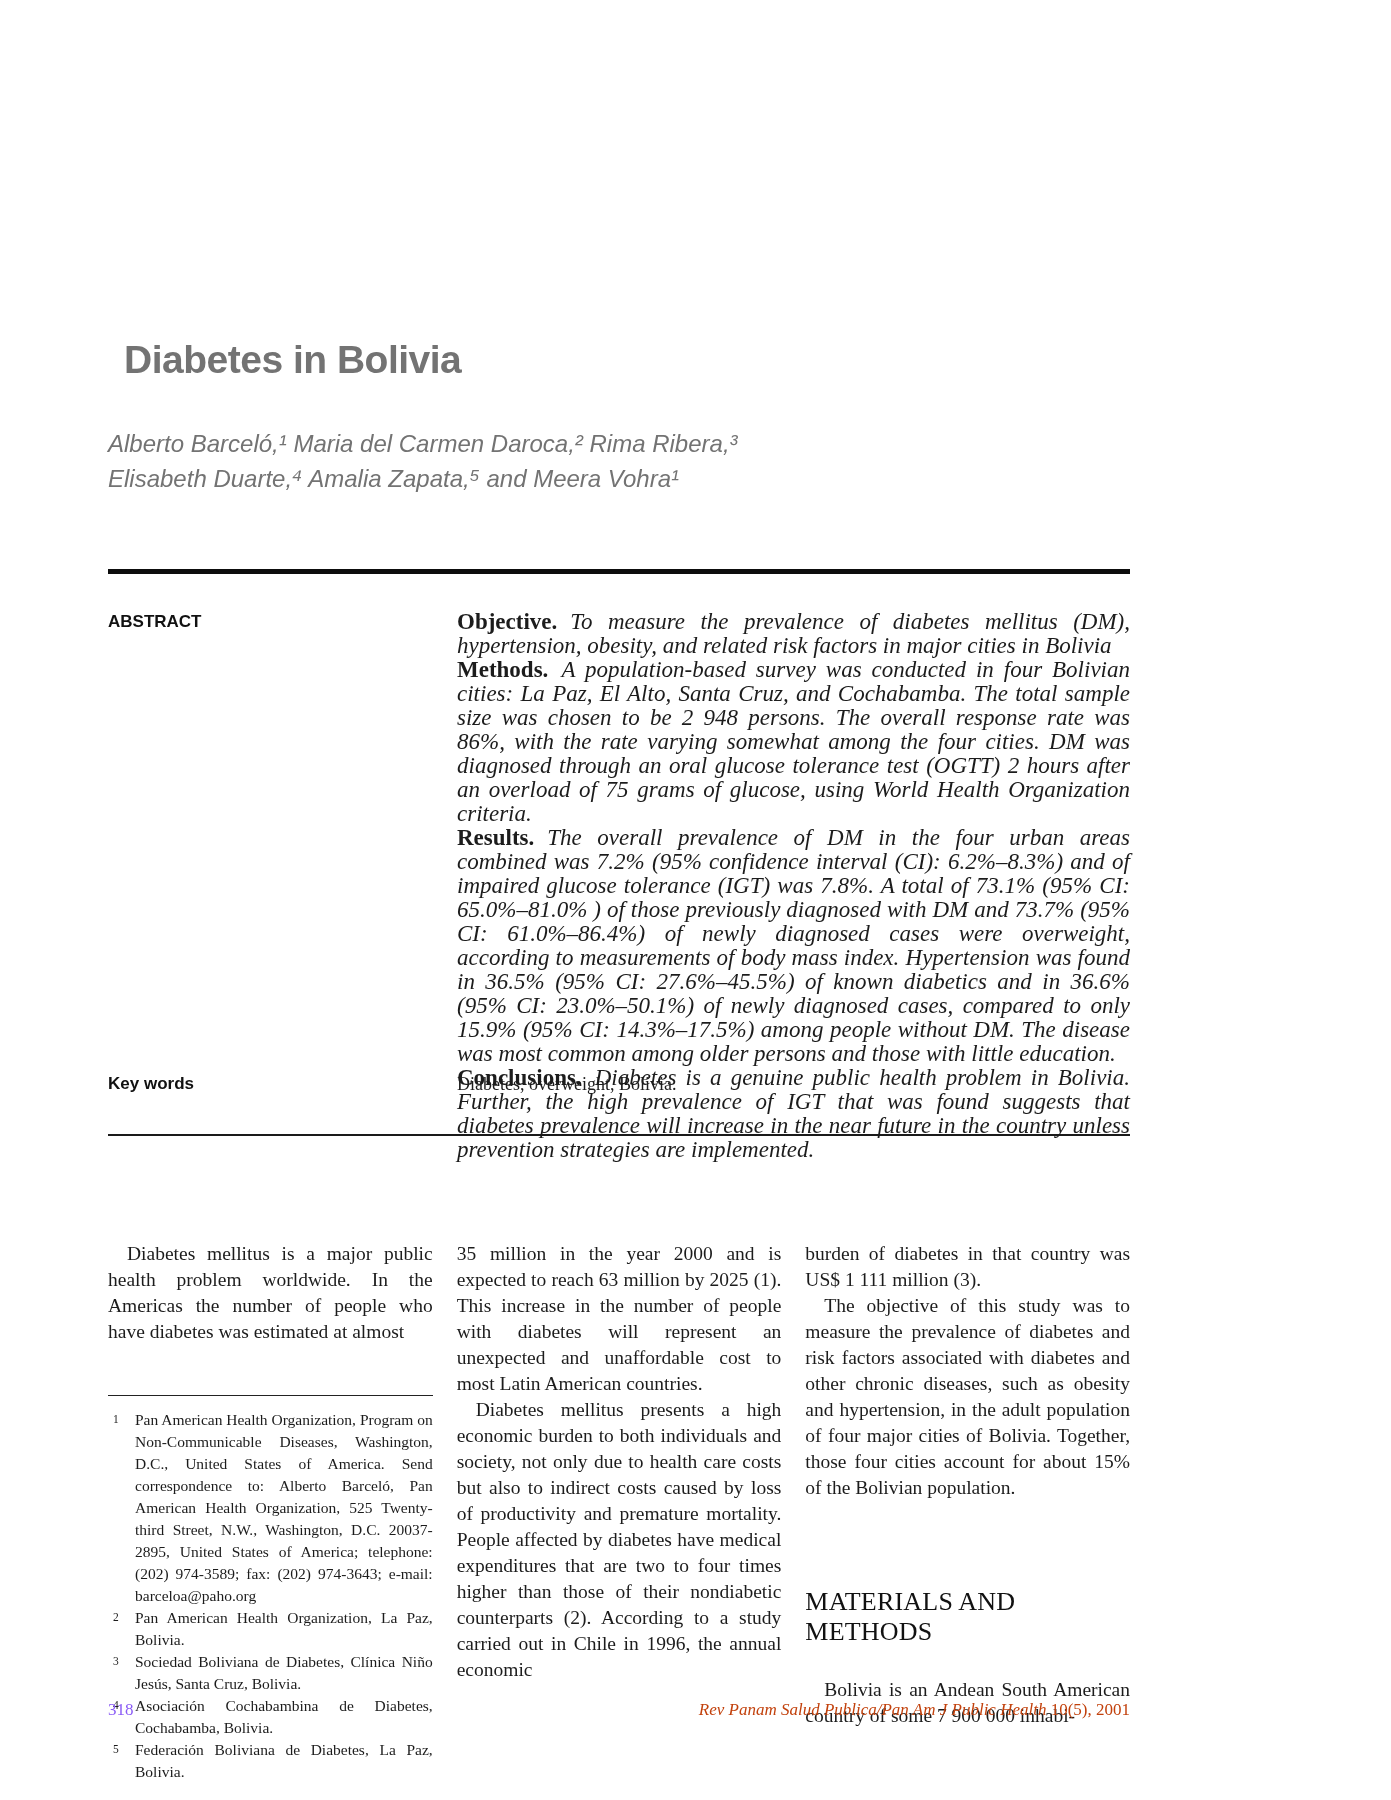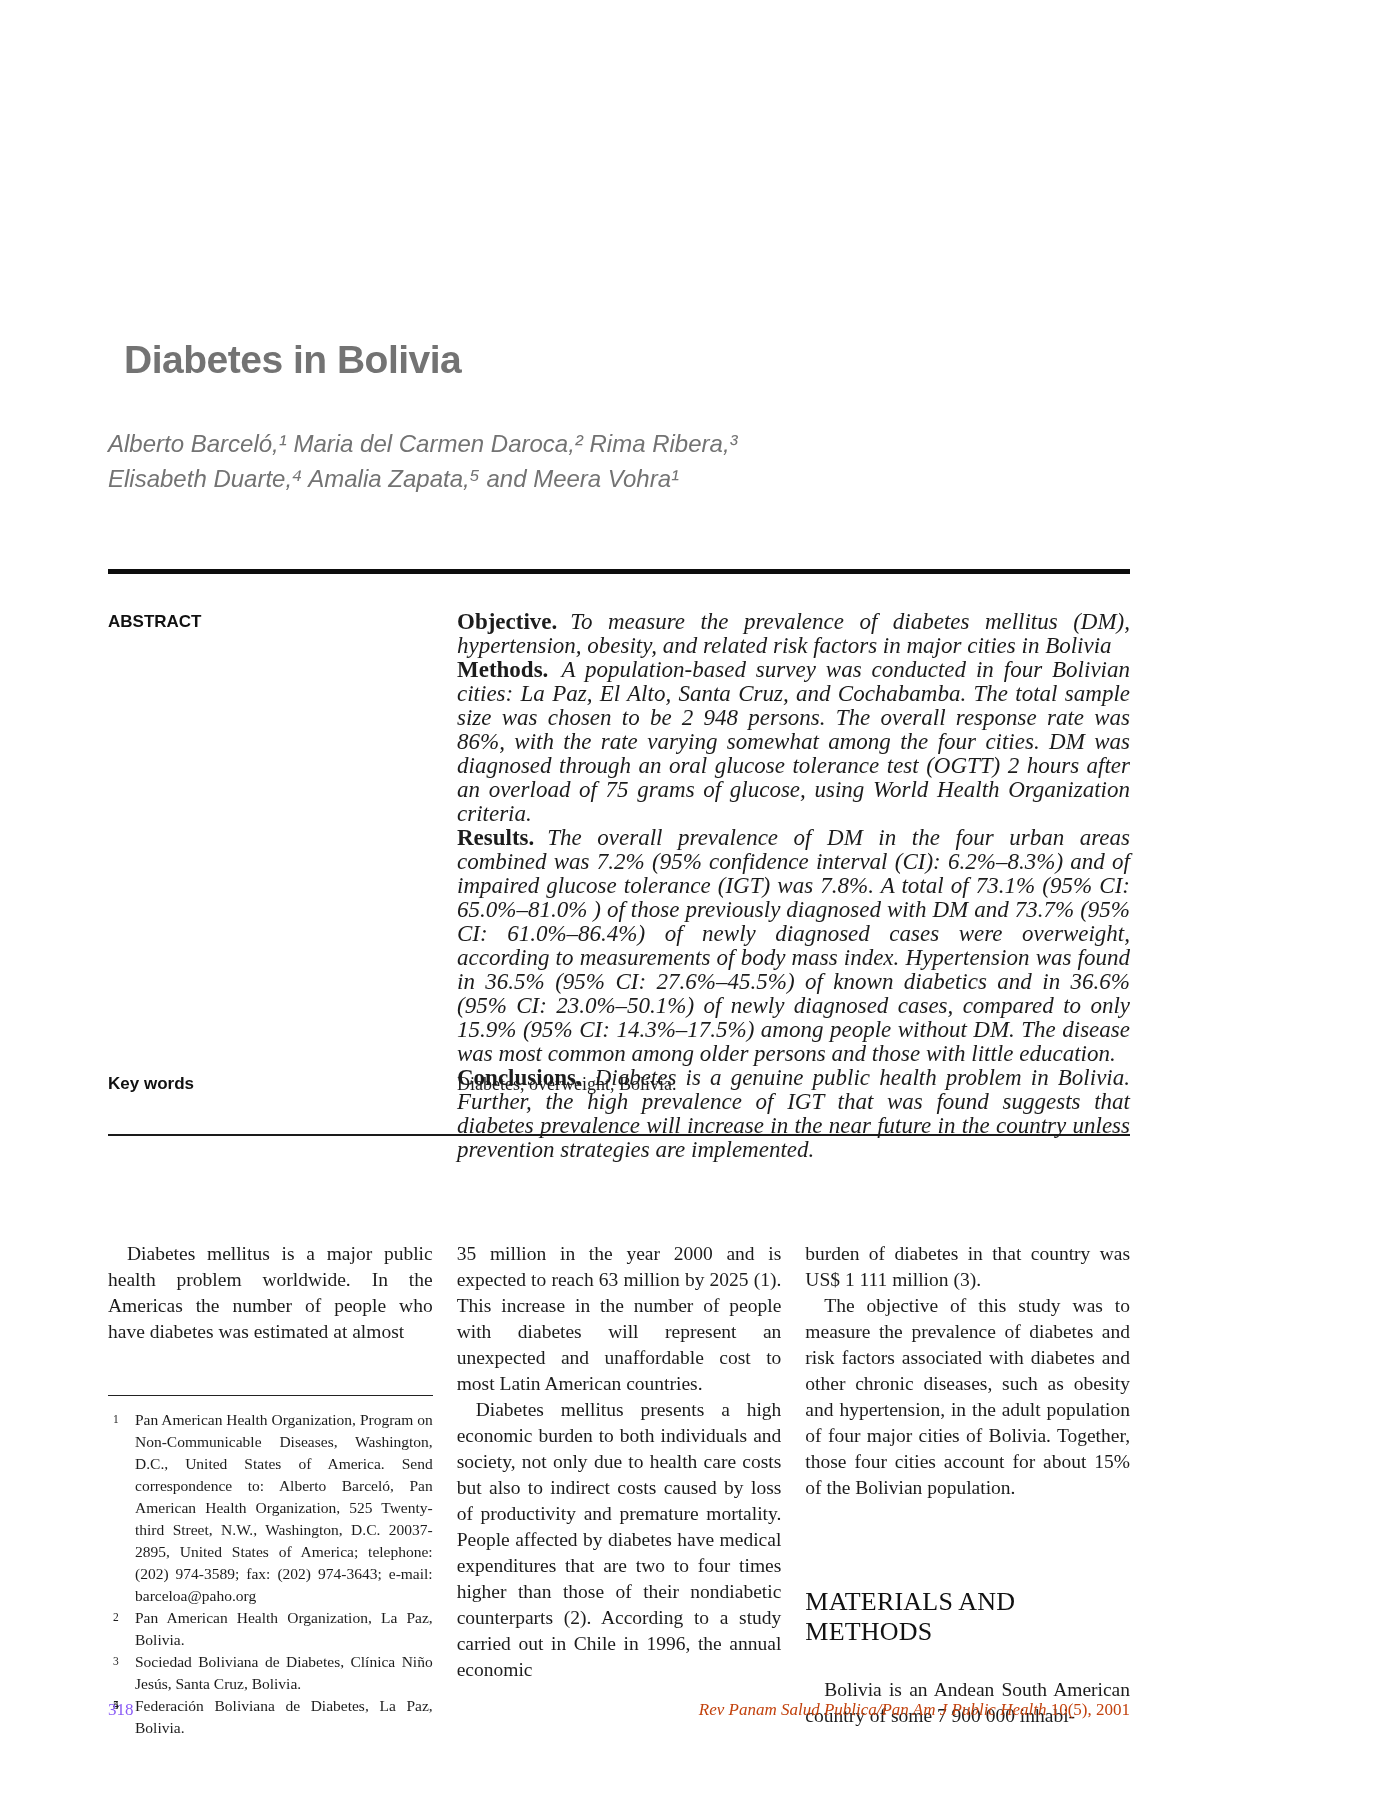--- a/index.html
+++ b/index.html
@@ -144,21 +144,21 @@
   <div class="rule-thin"></div>
 
   <div class="columns">
 
     <div class="col">
       <p class="body-para indent">Diabetes mellitus is a major public health problem worldwide. In the Americas the number of people who have diabetes was estimated at almost</p>
       <div class="footnotes">
         <div class="footnote"><span class="fn-num">1</span><span>Pan American Health Organization, Program on Non-Communicable Diseases, Washington, D.C., United States of America. Send correspondence to: Alberto Barceló, Pan American Health Organization, 525 Twenty-third Street, N.W., Washington, D.C. 20037-2895, United States of America; telephone: (202) 974-3589; fax: (202) 974-3643; e-mail: barceloa@paho.org</span></div>
         <div class="footnote"><span class="fn-num">2</span><span>Pan American Health Organization, La Paz, Bolivia.</span></div>
         <div class="footnote"><span class="fn-num">3</span><span>Sociedad Boliviana de Diabetes, Clínica Niño Jesús, Santa Cruz, Bolivia.</span></div>
-        <div class="footnote"><span class="fn-num">4</span></div>
+        <div class="footnote"><span class="fn-num">4</span><span>Asociación Cochabambina de Diabetes, Cochabamba, Bolivia.</span></div>
         <div class="footnote"><span class="fn-num">5</span><span>Federación Boliviana de Diabetes, La Paz, Bolivia.</span></div>
       </div>
     </div>
 
     <div class="col">
       <p class="body-para">35 million in the year 2000 and is expected to reach 63 million by 2025 (1). This increase in the number of people with diabetes will represent an unexpected and unaffordable cost to most Latin American countries.</p>
       <p class="body-para indent">Diabetes mellitus presents a high economic burden to both individuals and society, not only due to health care costs but also to indirect costs caused by loss of productivity and premature mortality. People affected by diabetes have medical expenditures that are two to four times higher than those of their nondiabetic counterparts (2). According to a study carried out in Chile in 1996, the annual economic</p>
     </div>
 
     <div class="col">

